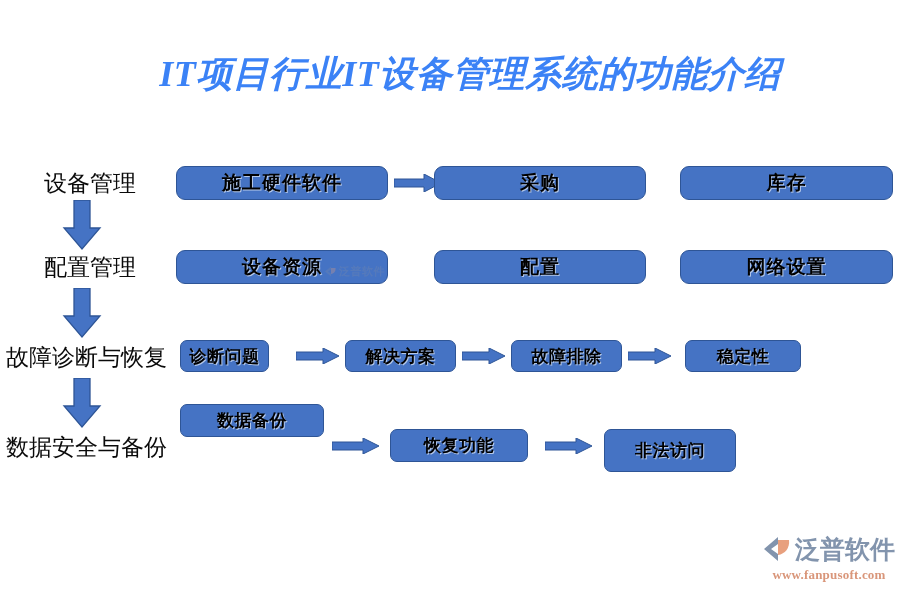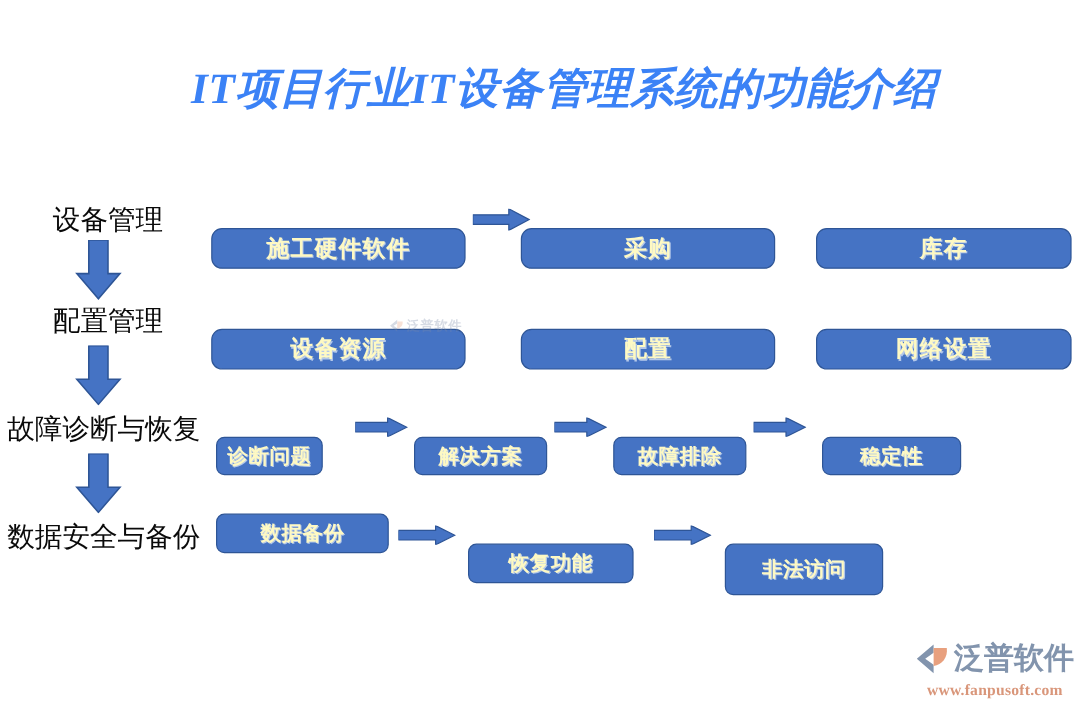--- a/index.html
+++ b/index.html
@@ -49,31 +49,30 @@
     line-height: 1;
   }
 
   
   .node-box {
     position: absolute;
     box-sizing: border-box;
     background: #4573c4;
     border: 1.4px solid #2e5596;
     border-radius: 9px;
-    color: #fef9c3;
+    color: #000000;
     font-family: Liberation Serif, serif;
     font-size: 19px;
     font-weight: bold;
     display: flex;
     align-items: center;
     justify-content: center;
     text-shadow: 1px 1px 0 rgba(200,215,240,0.85);
     white-space: nowrap;
     letter-spacing: 1px;
-    margin-top: 24px;
   }
   .node-box.small {
     font-size: 17px;
     border-radius: 7px;
     letter-spacing: 0.5px;
   }
 
   
   .h-arrow {
     position: absolute;

